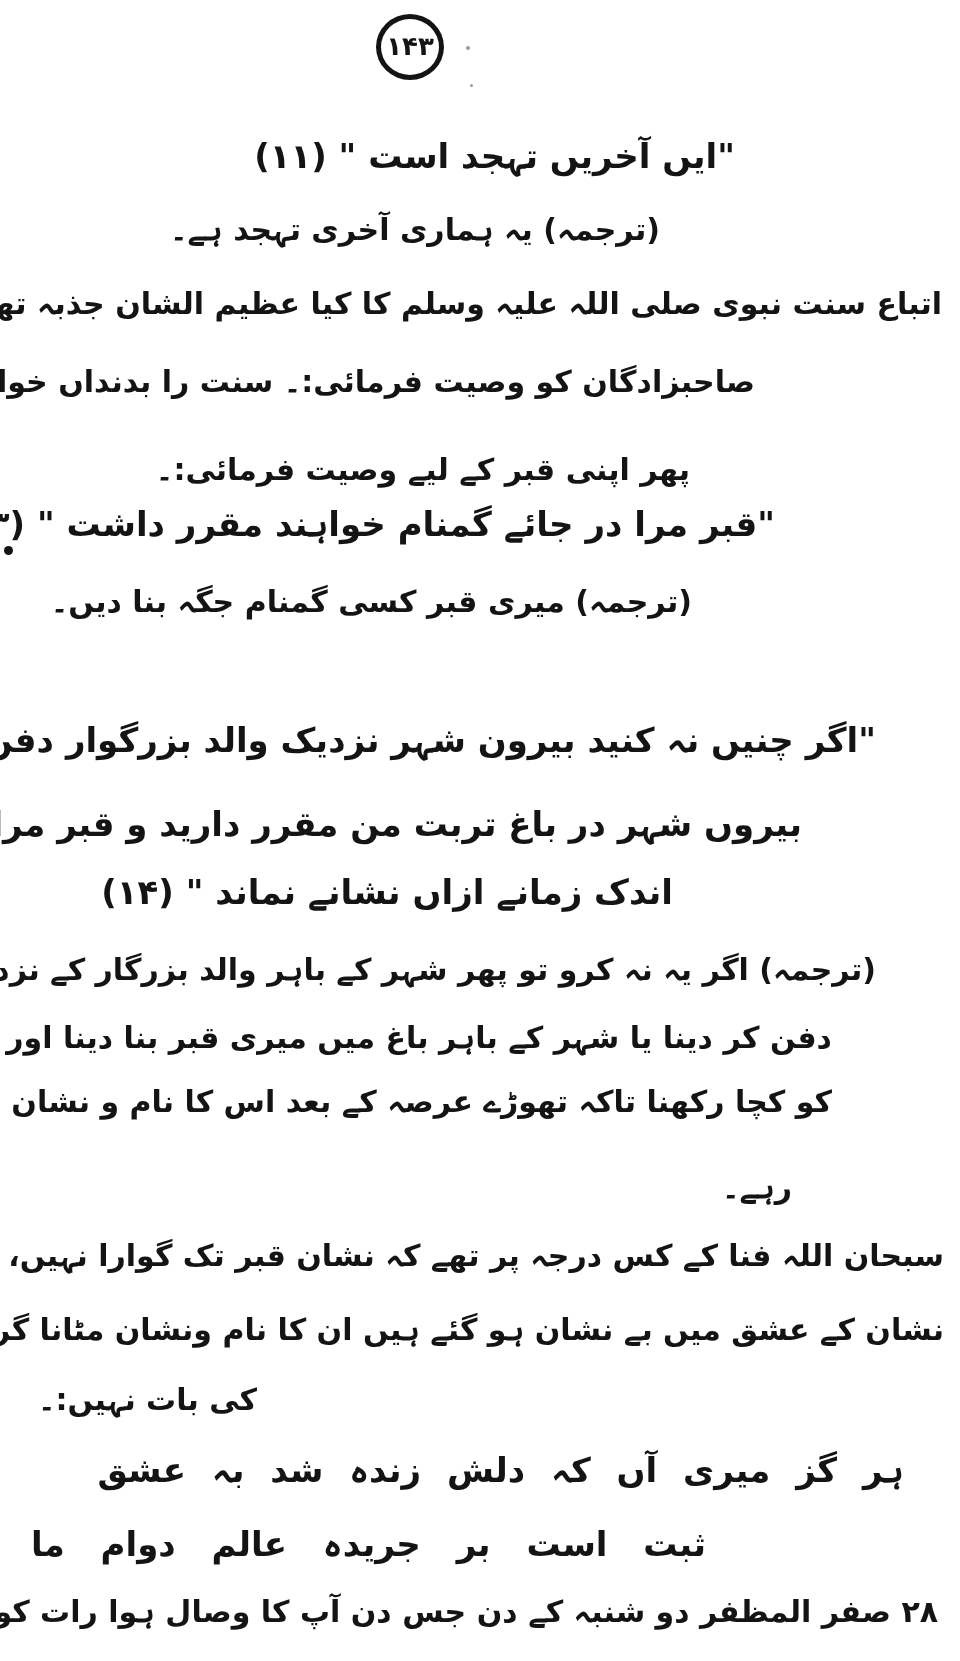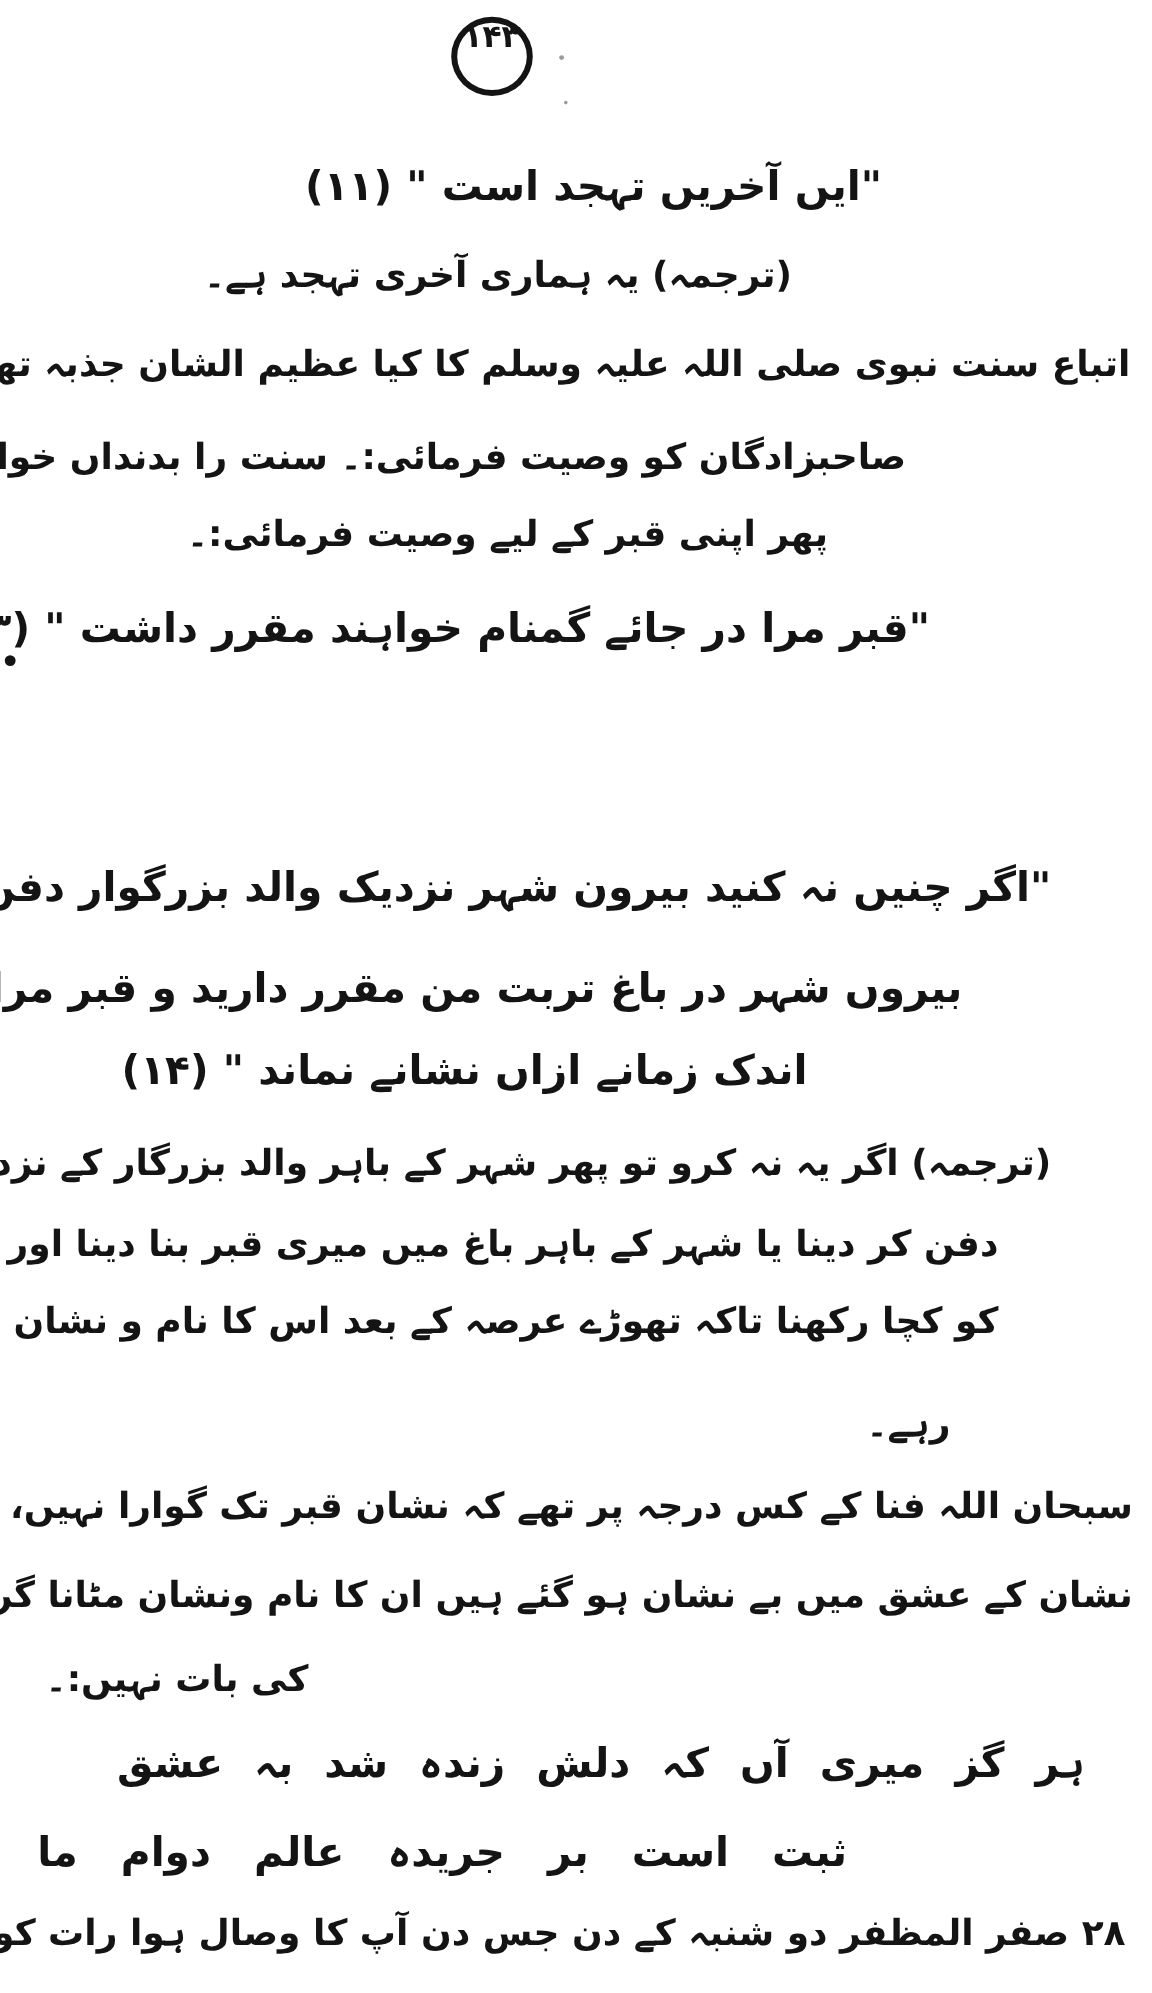--- a/index.html
+++ b/index.html
@@ -16,21 +16,21 @@
   }
   .page-badge {
     position: absolute;
     left: 376px;
     top: 14px;
     width: 58px;
     height: 56px;
     border: 5px solid var(--ink, #141414);
     border-radius: 50%;
     display: flex;
-    align-items: flex-start;
+    align-items: center;
     justify-content: center;
   }
   .page-badge span {
     font-size: 26px;
     font-weight: 700;
     line-height: 1;
     transform: translateY(-1px);
   }
   .line {
     position: absolute;
@@ -60,22 +60,23 @@
   </div>
 
   <div class="speck faint" style="left:466px; top:46px; width:4px; height:4px;"></div>
   <div class="speck" style="left:4px; top:546px; width:9px; height:9px;"></div>
   <div class="speck faint" style="left:470px; top:84px; width:3px; height:3px;"></div>
 
   <div class="line sz-lg" style="top:132px; right:225px;">"ایں آخریں تہجد است " (۱۱)</div>
   <div class="line" style="top:208px; right:300px;text-align:center;">(ترجمہ) یہ ہماری آخری تہجد ہے۔</div>
   <div class="line" style="top:282px; right:18px;">اتباع سنت نبوی صلی اللہ علیہ وسلم کا کیا عظیم الشان جذبہ تھا، آخری وقت</div>
   <div class="line" style="top:360px; right:205px;">صاحبزادگان کو وصیت فرمائی:۔ سنت را بدنداں خواہند گرفت " (۱۲)</div>
-  <div class="line" style="top:424px; right:270px;">پھر اپنی قبر کے لیے وصیت فرمائی:۔</div>
+  <div class="line" style="top:448px; right:270px;">پھر اپنی قبر کے لیے وصیت فرمائی:۔</div>
   <div class="line sz-lg" style="top:500px; right:185px;">"قبر مرا در جائے گمنام خواہند مقرر داشت " (۱۳)</div>
+  <div class="line" style="top:580px; right:268px;">(ترجمہ) میری قبر کسی گمنام جگہ بنا دیں۔</div>
   <div class="line sz-lg" style="top:716px; right:84px;">"اگر چنیں نہ کنید بیرون شہر نزدیک والد بزرگوار دفن کنید یا</div>
   <div class="line sz-lg" style="top:800px; right:158px;">بیروں شہر در باغ تربت من مقرر دارید و قبر مرا خام گزارید تا بہ</div>
   <div class="line sz-lg" style="top:868px; right:287px;margin-left:12px;">اندک زمانے ازاں نشانے نماند " (۱۴)</div>
   <div class="line" style="top:948px; right:84px;">(ترجمہ) اگر یہ نہ کرو تو پھر شہر کے باہر والد بزرگار کے نزدیک</div>
   <div class="line" style="top:1016px; right:128px;">دفن کر دینا یا شہر کے باہر باغ میں میری قبر بنا دینا اور میری قبر</div>
   <div class="line" style="top:1080px; right:128px;">کو کچا رکھنا تاکہ تھوڑے عرصہ کے بعد اس کا نام و نشان نہ</div>
   <div class="line" style="top:1166px; right:168px;">رہے۔</div>
   <div class="line" style="top:1234px; right:16px;">سبحان اللہ فنا کے کس درجہ پر تھے کہ نشان قبر تک گوارا نہیں، مگر جو اس بے</div>
   <div class="line" style="top:1308px; right:16px;">نشان کے عشق میں بے نشان ہو گئے ہیں ان کا نام ونشان مٹانا گردش دوراں کے بس</div>
   <div class="line" style="top:1378px; left:38px;">کی بات نہیں:۔</div>

